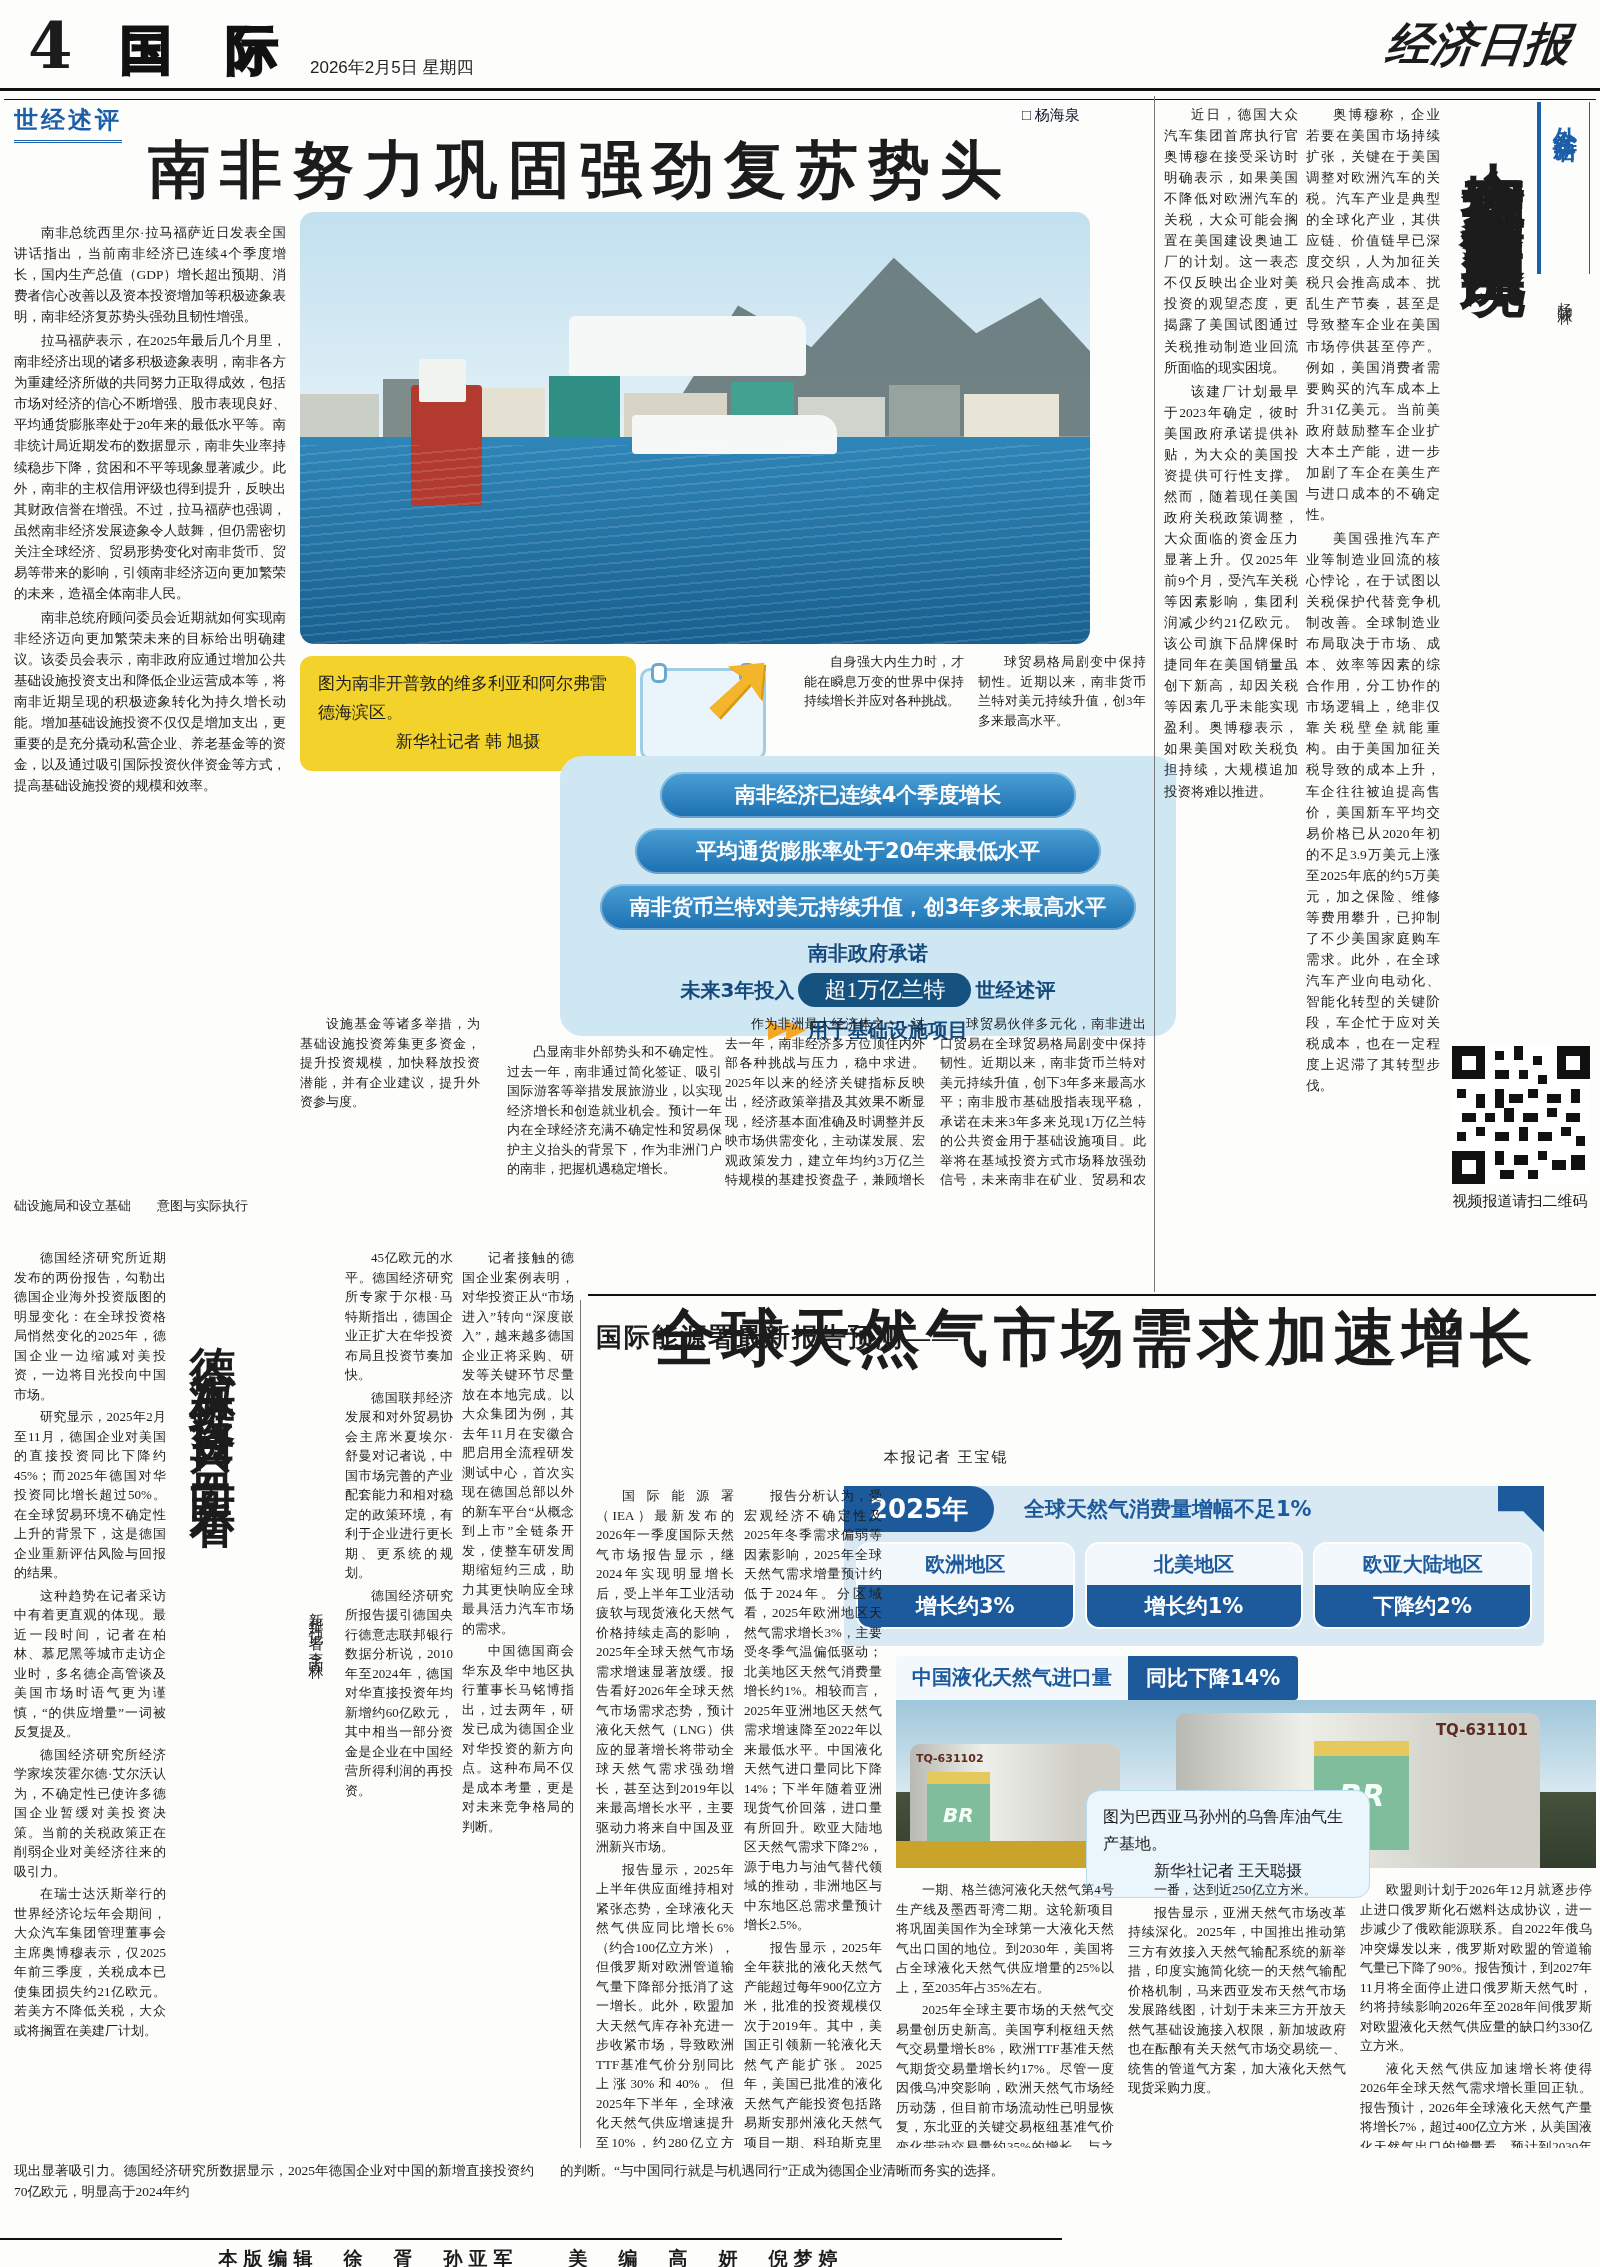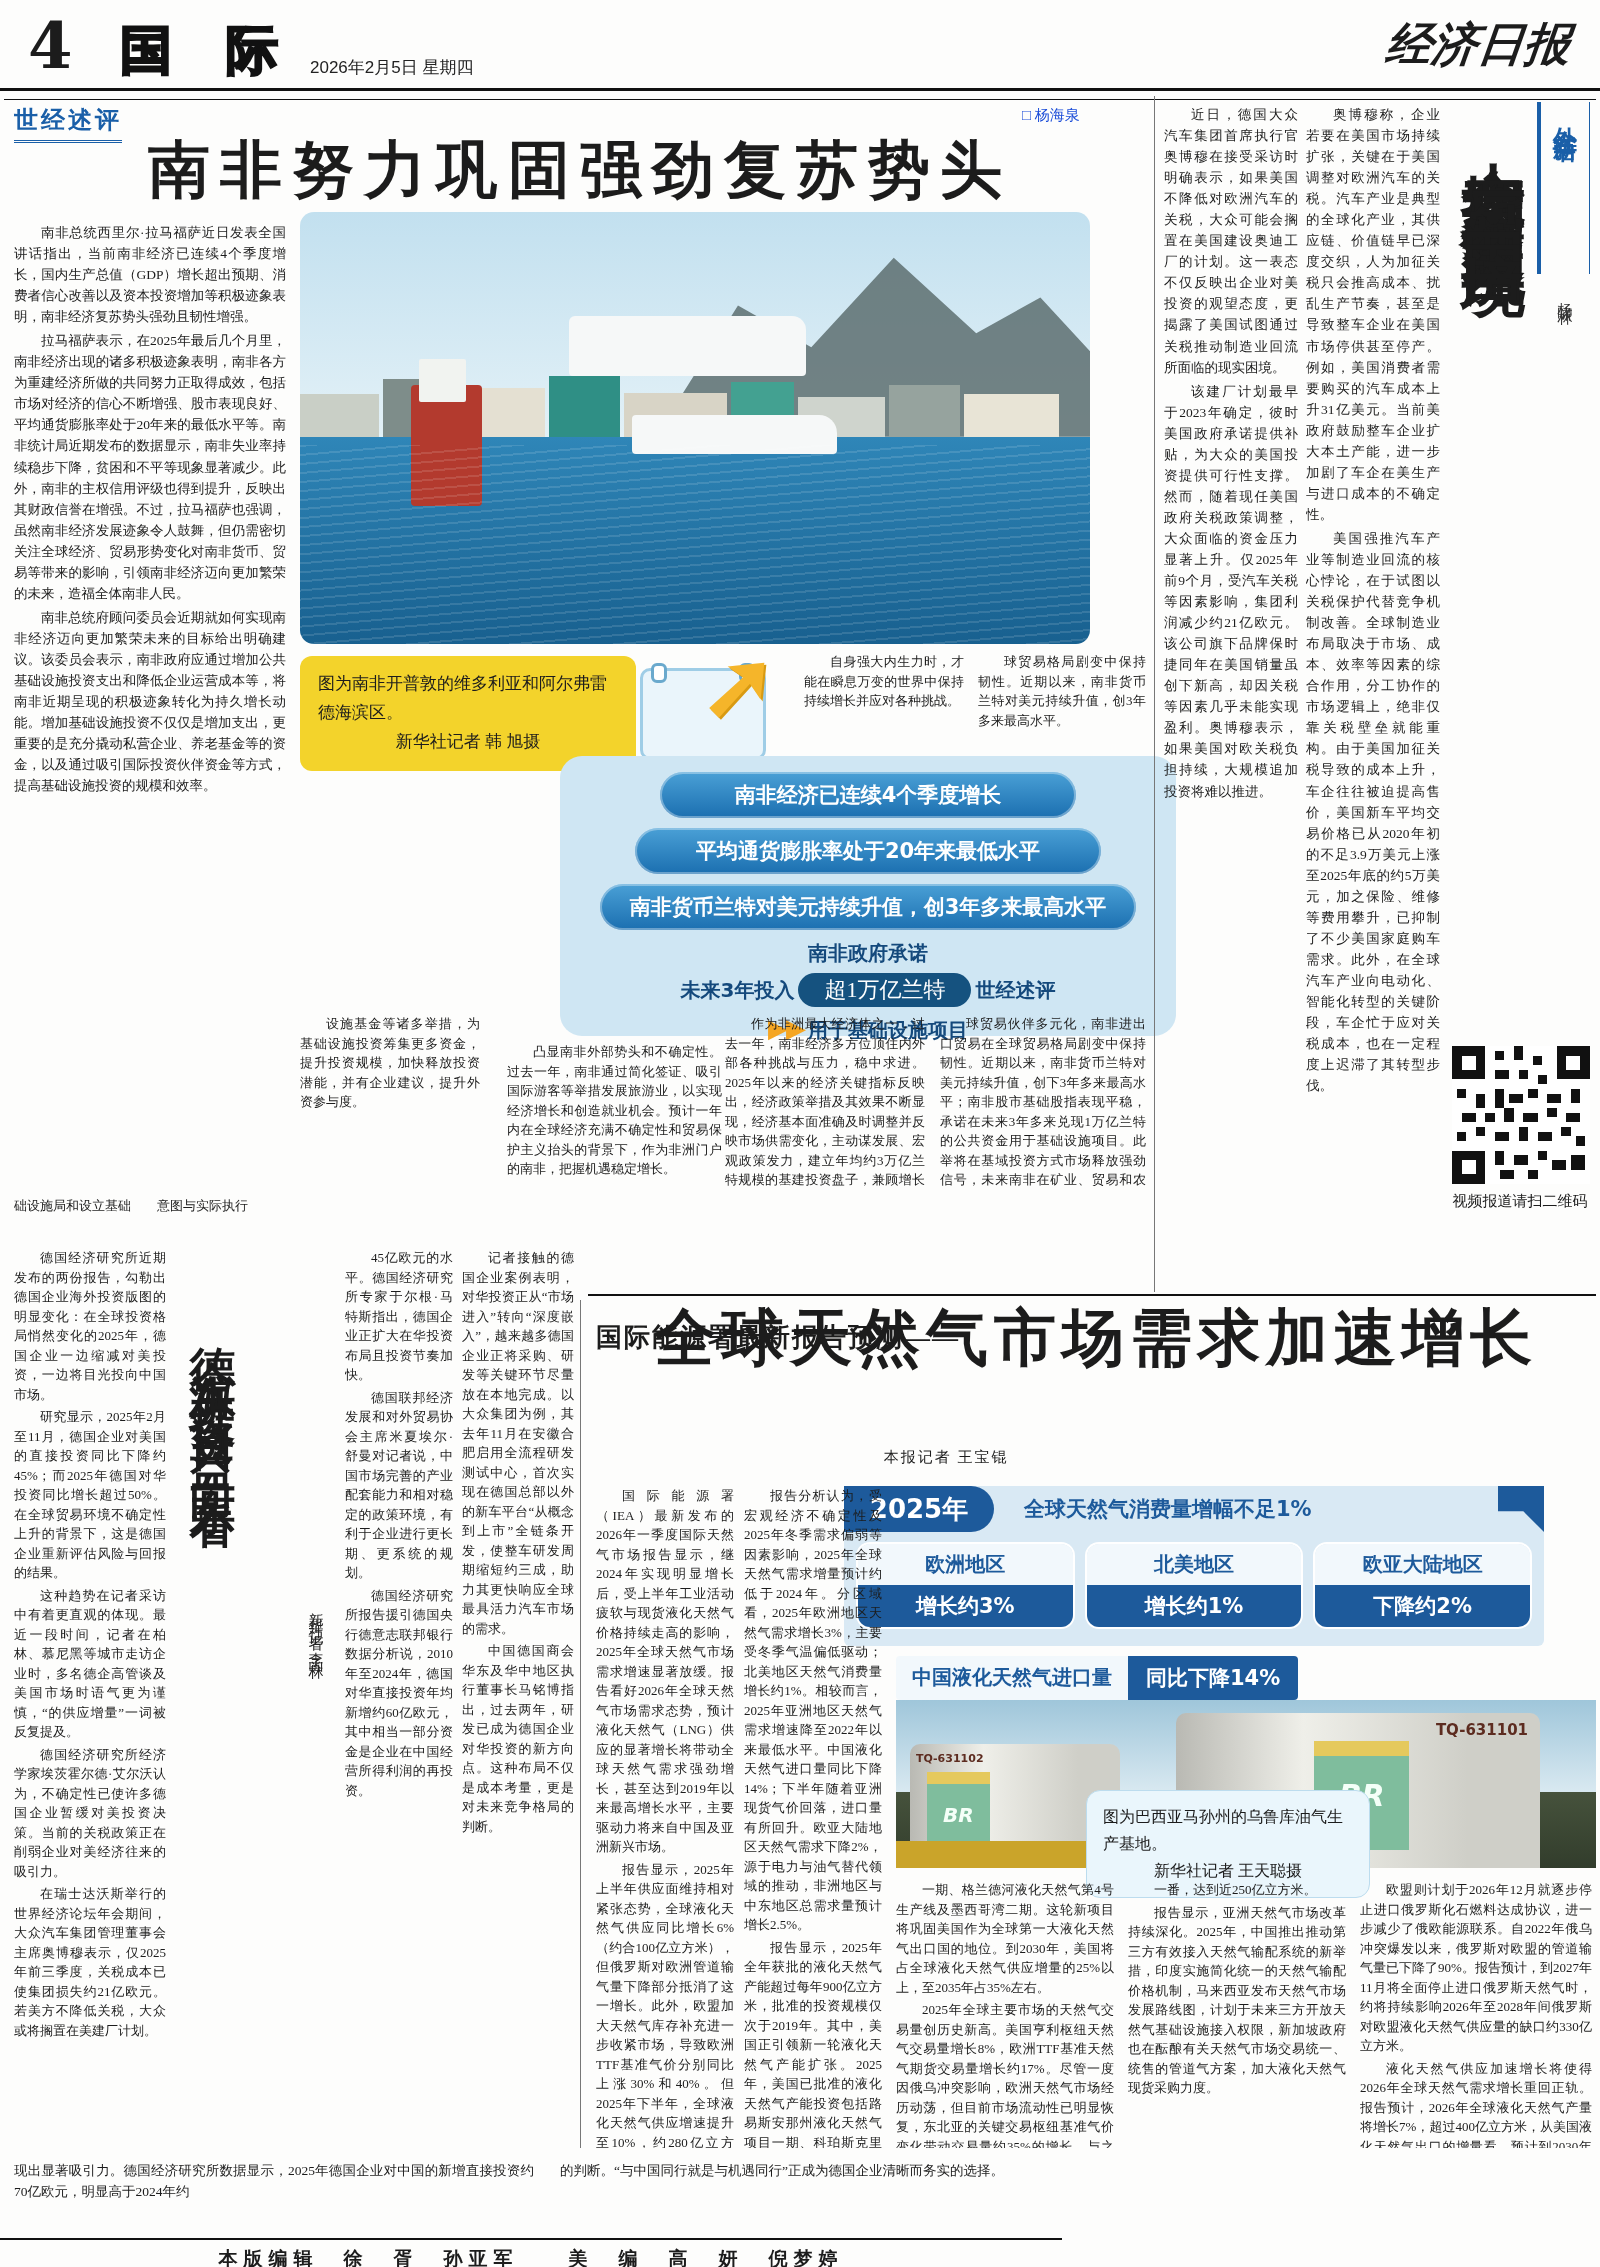--- a/index.html
+++ b/index.html
@@ -14,21 +14,21 @@
   .dateline{font-size:17px;font-family:"Liberation Sans",sans-serif;color:#222;}
   .masthead{font-size:46px;font-weight:700;font-style:italic;font-family:"DejaVu Serif",serif;transform:skewX(-6deg);}
   .headrule{border-top:3px solid #111;box-shadow:0 5px 0 -4px #111;}
   
   .col p{font-size:13.5px;line-height:1.56;text-align:justify;text-indent:2em;margin:0 0 3px;}
   .smallcol p{font-size:13px;line-height:1.5;}
   .rule-v{background:#777;width:1px;}
   
   .kicker{font-size:24px;font-weight:700;color:#1a5fa8;font-family:"DejaVu Sans",sans-serif;
           border-bottom:3px double #1a5fa8;padding-bottom:4px;letter-spacing:3px;}
-  .sa-byline{font-size:15px;color:#1d4ed8;}
+  .sa-byline{font-size:15px;color:#0f172a;}
   .sa-head{font-size:62px;font-weight:900;letter-spacing:10px;text-align:center;
            font-family:"DejaVu Sans",sans-serif;}
   
   .photo{border-radius:14px;overflow:hidden;background:linear-gradient(#c2e0ef 0%,#e3f1f7 52%,#2f86b8 52%,#18608f 100%);}
   .mountain{position:absolute;left:45%;top:6%;width:58%;height:46%;background:#5d6e70;
             clip-path:polygon(0 100%,18% 34%,34% 55%,52% 10%,70% 48%,84% 30%,100% 70%,100% 100%);opacity:.85;}
   .bstrip{position:absolute;left:0;top:38%;width:100%;height:14%;display:flex;align-items:flex-end;gap:4px;}
   .bld{flex:0 0 auto;}
   .ship{position:absolute;background:#f6f8f8;border-radius:6px 14px 4px 4px;}
   .sea-lines{position:absolute;left:0;top:54%;width:100%;height:46%;

